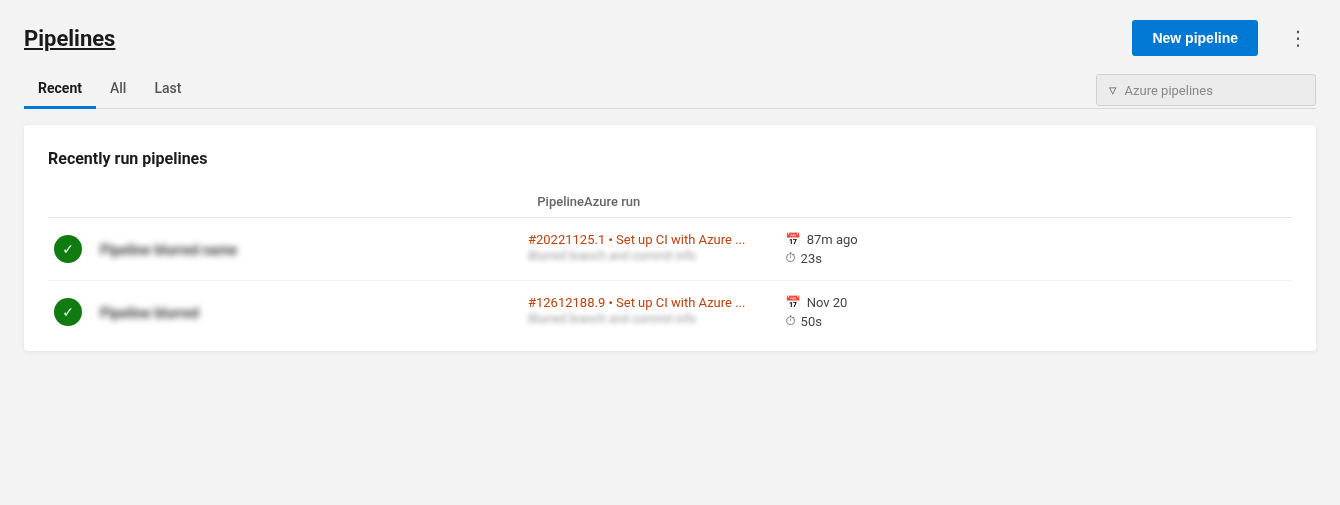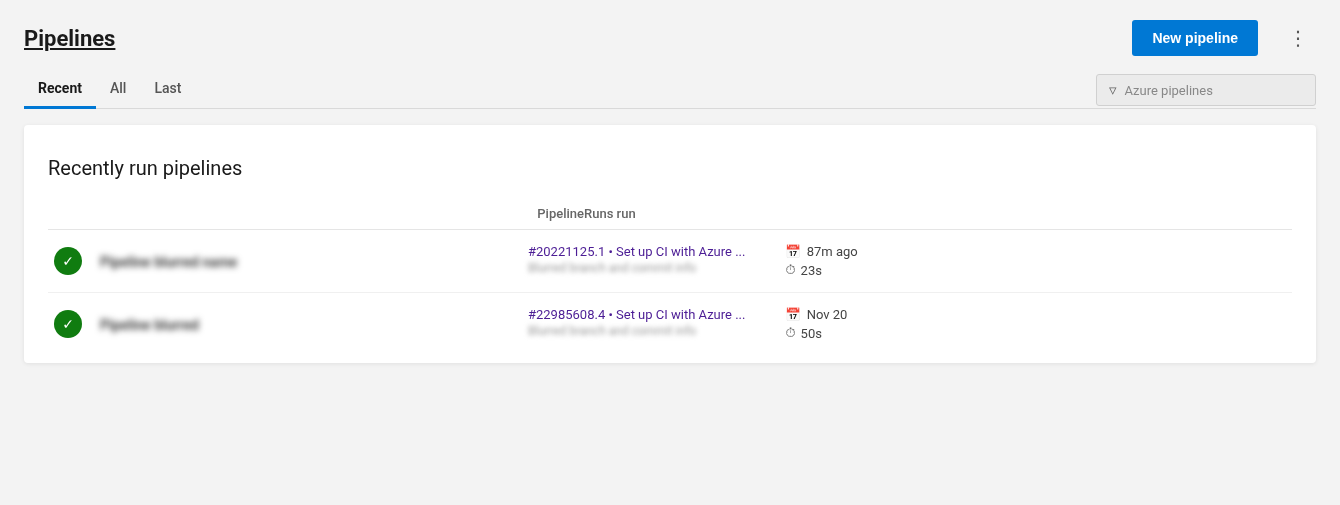--- a/index.html
+++ b/index.html
@@ -105,25 +105,24 @@
       font-size: 13px;
       color: #888;
     }
     .card {
       background: #fff;
       border-radius: 4px;
       box-shadow: 0 1px 4px rgba(0,0,0,0.08);
       padding: 24px 24px 8px;
     }
     .card-title {
-      font-size: 20px;
-      font-weight: 400;
+      font-size: 16px;
+      font-weight: 700;
       color: #1a1a1a;
       margin-bottom: 18px;
-      margin-top: 7px;
     }
     .table-header {
       display: flex;
       padding: 8px 0 8px 56px;
       border-bottom: 1px solid #e5e5e5;
       gap: 0;
     }
     .col-pipeline {
       flex: 0 0 480px;
       font-size: 13px;
@@ -178,21 +177,21 @@
       align-items: flex-start;
       gap: 40px;
     }
     .run-info {
       display: flex;
       flex-direction: column;
       gap: 2px;
     }
     .run-title {
       font-size: 13px;
-      color: #4c1d95;
+      color: #c2410c;
     }
     .run-subtitle {
       font-size: 12px;
       color: #999;
       filter: blur(2.5px);
     }
     .run-meta {
       display: flex;
       flex-direction: column;
       gap: 3px;
@@ -237,21 +236,21 @@
       <span class="filter-icon">▿</span>
       <span class="filter-placeholder">Azure pipelines</span>
     </div>
   </div>
 
   <div class="card">
     <div class="card-title">Recently run pipelines</div>
 
     <div class="table-header">
       <div class="col-pipeline">Pipeline</div>
-      <div class="col-lastrun">Runs run</div>
+      <div class="col-lastrun">Azure run</div>
     </div>
 
     <div class="pipeline-row">
       <div class="status-icon">
         <div class="check-circle">✓</div>
       </div>
       <div class="pipeline-name-col">
         <span class="pipeline-name-text">Pipeline blurred name</span>
       </div>
       <div class="pipeline-lastrun-col">
@@ -274,21 +273,21 @@
 
     <div class="pipeline-row">
       <div class="status-icon">
         <div class="check-circle">✓</div>
       </div>
       <div class="pipeline-name-col">
         <span class="pipeline-name-text">Pipeline blurred</span>
       </div>
       <div class="pipeline-lastrun-col">
         <div class="run-info">
-          <span class="run-title">#22985608.4 • Set up CI with Azure ...</span>
+          <span class="run-title">#12612188.9 • Set up CI with Azure ...</span>
           <span class="run-subtitle">Blurred branch and commit info</span>
         </div>
         <div class="run-meta">
           <div class="run-meta-item">
             <span class="meta-icon">📅</span>
             <span>Nov 20</span>
           </div>
           <div class="run-meta-item">
             <span class="meta-icon">⏱</span>
             <span>50s</span>

